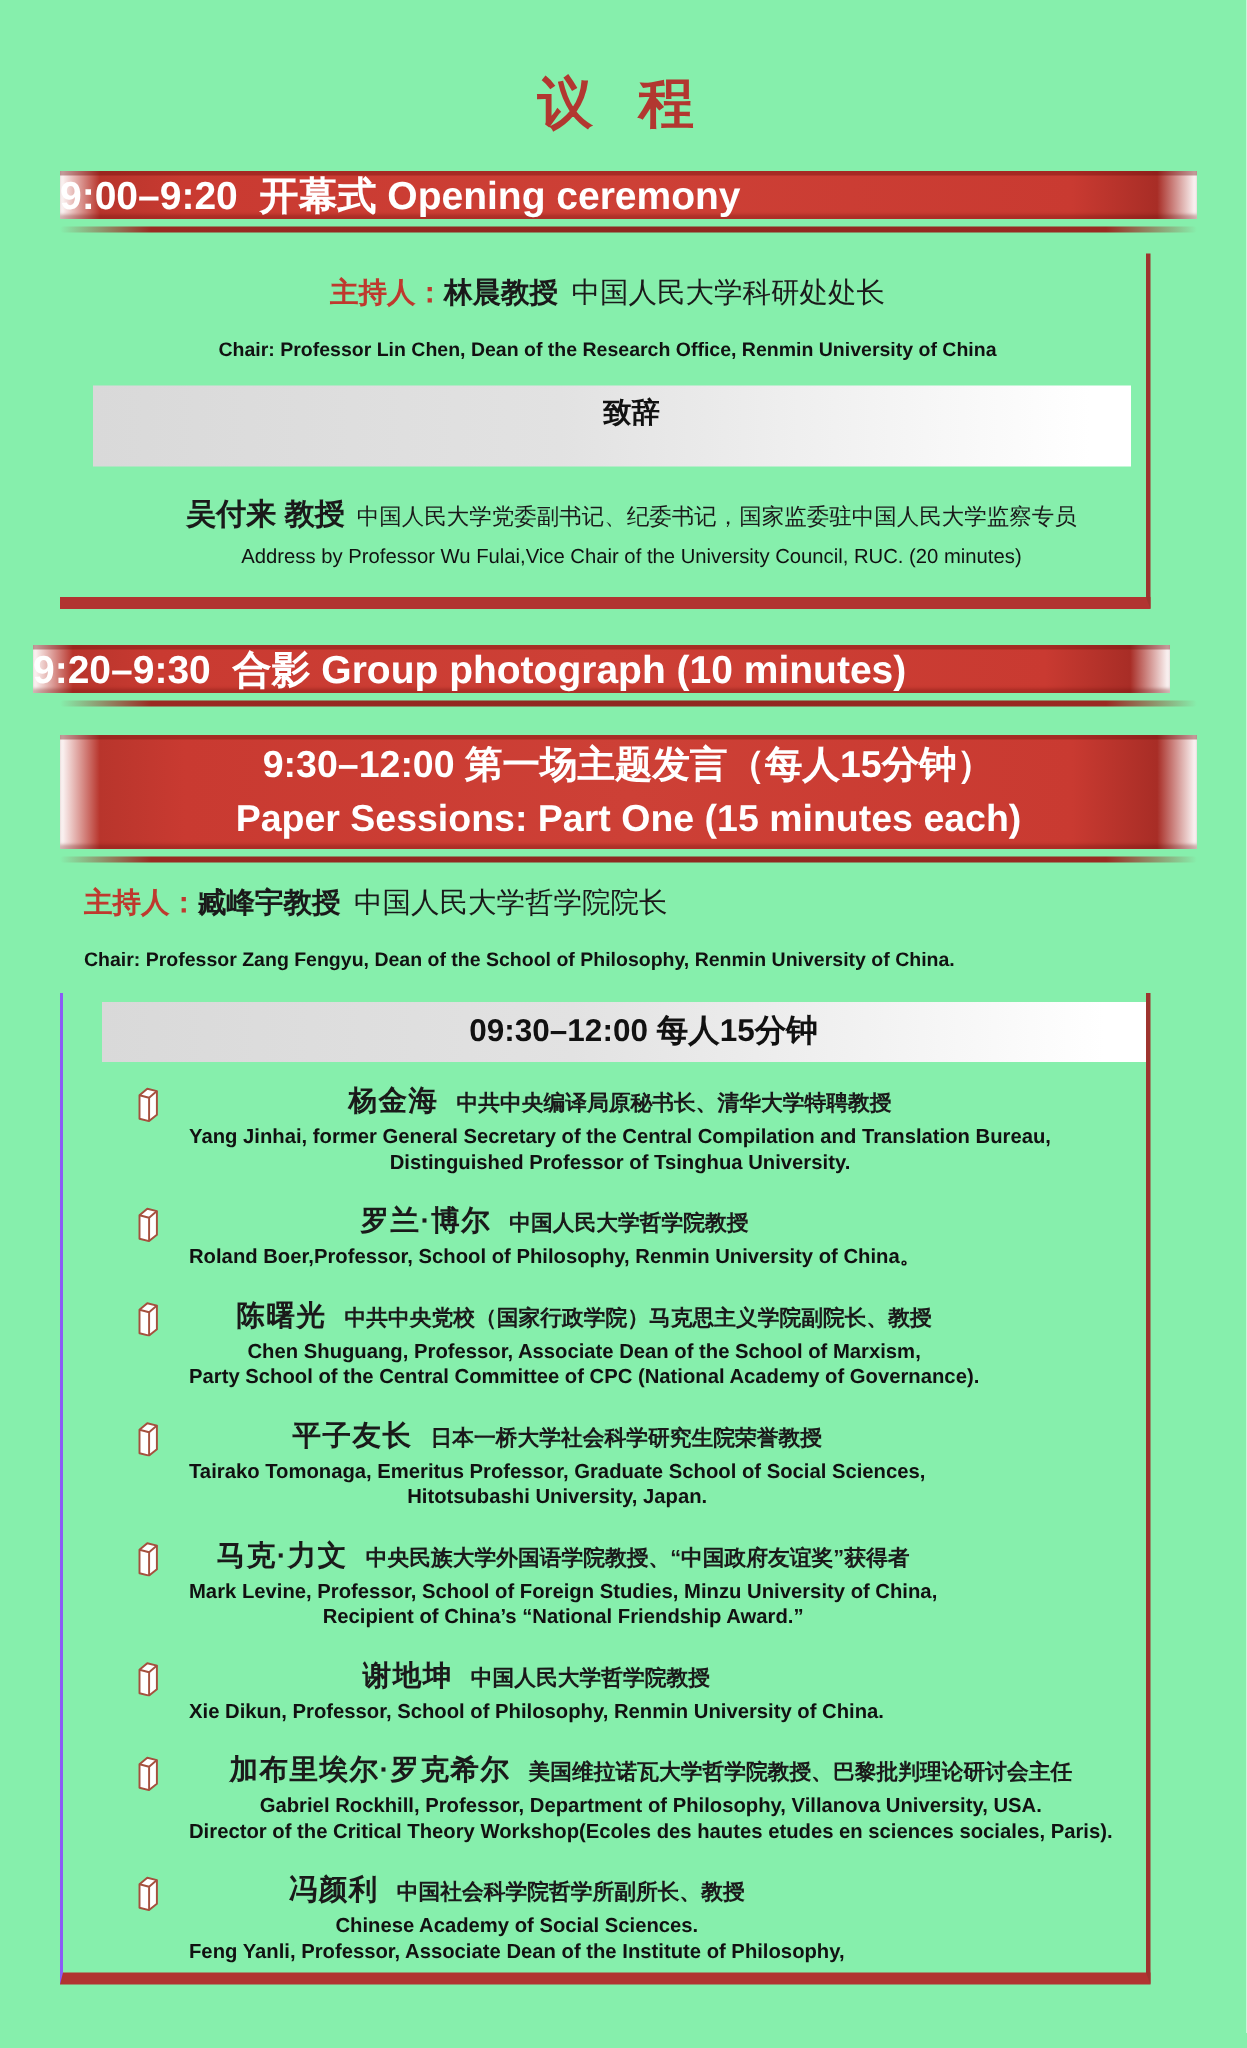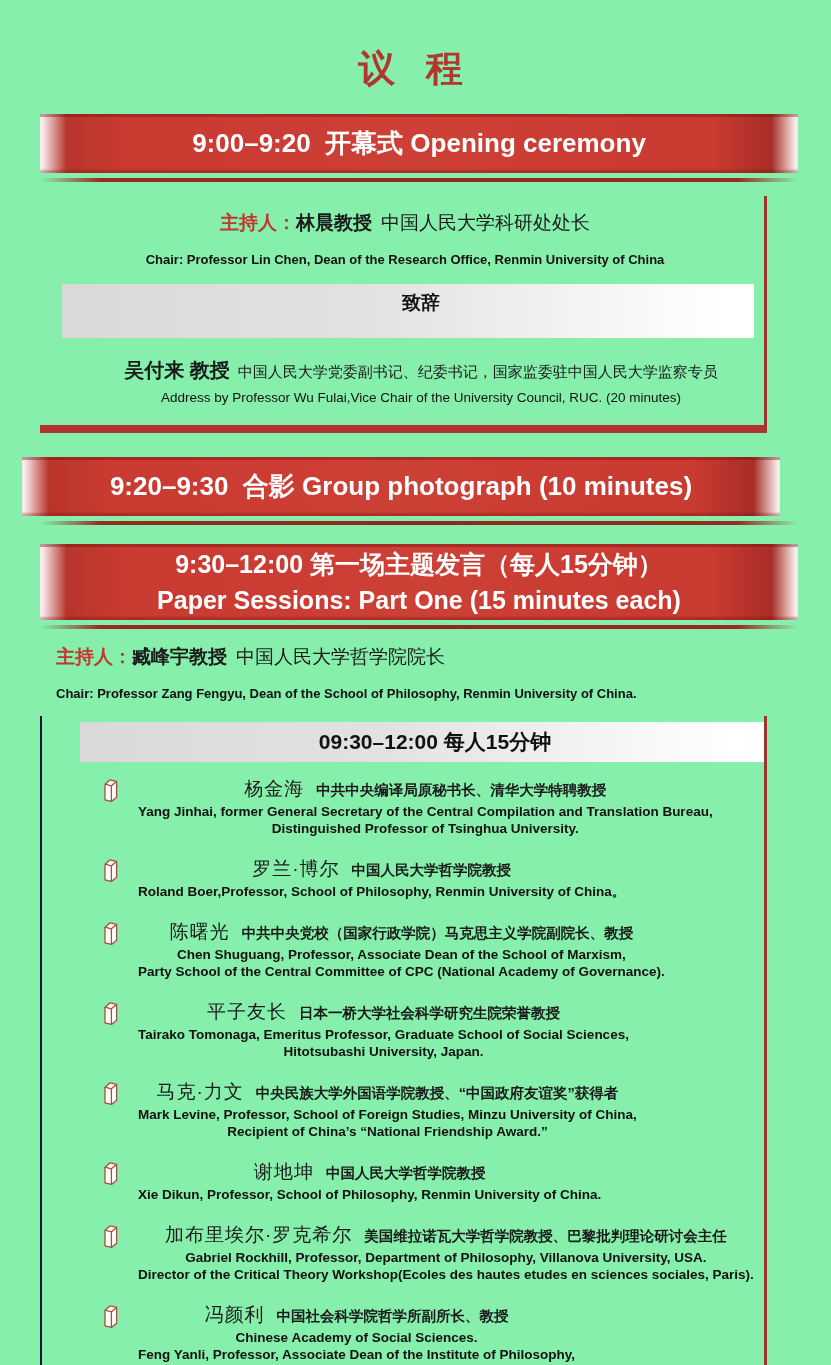--- a/index.html
+++ b/index.html
@@ -18,22 +18,22 @@
     margin:0 0 20px 0;
     text-align:center;
     font-size:37px;
     font-weight:bold;
     letter-spacing:10px;
     color:#b23730;
   }
   
   .banner {
     margin-left:40px;
-    width:758px; height:59px;
-    display:flex; align-items:center; justify-content:center;
+    width:758px; height:32px;
+    display:flex; align-items:center; justify-content:flex-start;
     color:#ffffff; font-weight:bold; font-size:26px;
     background:
       linear-gradient(90deg, #ffffff 0%, #b8352c 3.5%, #c93a31 11%, #cd4036 50%, #c93a31 89%, #a82d26 96.5%, #ffffff 100%);
     box-shadow: inset 0 3px 0 rgba(104,14,10,0.38), inset 0 -3px 2px rgba(104,14,10,0.30);
   }
   .banner span, .banner div { white-space:pre; }
   .banner.two-line {
     height:76px;
     flex-direction:column; justify-content:center;
     font-size:25px; line-height:36px;
@@ -46,21 +46,21 @@
   .mt24 { margin-top:24px;margin-left:22px; } .mt19 { margin-top:19px; }
   
   .box {
     margin-left:40px; width:727px;
     box-sizing:border-box;
     border-right:3px solid #9e342e;
     border-bottom:8px solid #b13431;
     text-align:center;
   }
   .box1 { margin-top:14px; padding:14px 10px 18px 16px; }
-  .box2 { margin-top:13px; padding:6px 0 6px 16px; border-left:2px solid #0f172a; }
+  .box2 { margin-top:13px; padding:6px 0 6px 4px; border-left:2px solid #8b5cf6; }
   
   .chair-zh { font-size:19px; line-height:26px; }
   .chair-label { color:#bf392e; font-weight:bold; }
   .chair-name { font-weight:bold; }
   .chair-title { margin-left:9px; }
   .chair-en { margin-top:14px; font-size:13px; line-height:19px; font-weight:700; color:#111; }
   .chair-block2 { margin:15px 0 0 56px; }
   
   .grey-bar {
     height:54px; line-height:38px;
@@ -74,21 +74,21 @@
   .addr-zh { margin:19px 0 0 32px; font-size:15px; line-height:26px; }
   .addr-name { font-weight:bold; font-size:20px; margin-right:8px; }
   .addr-en { margin:3px 0 0 32px; font-size:13.5px; line-height:19px; font-weight:500; color:#111; }
   
   .speakers { margin:14px 0 0 44px; }
   .entry { display:flex; align-items:flex-start; margin-bottom:19px; }
   .entry:last-child { margin-bottom:0; }
   .book { flex:none; width:17px; margin-top:2px; }
   .entry-text { margin-left:19px; }
   .zh-line { font-size:19px; line-height:25px; }
-  .zh-name { font-weight:normal; margin-right:12px; letter-spacing:1px; }
+  .zh-name { font-weight:bold; margin-right:12px; letter-spacing:1px; }
   .zh-title { font-size:14.5px; font-weight:600; }
   .en-line { font-size:13.5px; line-height:17px; font-weight:600; color:#111; }
 </style>
 </head>
 <body>
 
 <div class="page">
 
   <h1 class="title">议 程</h1>
 

